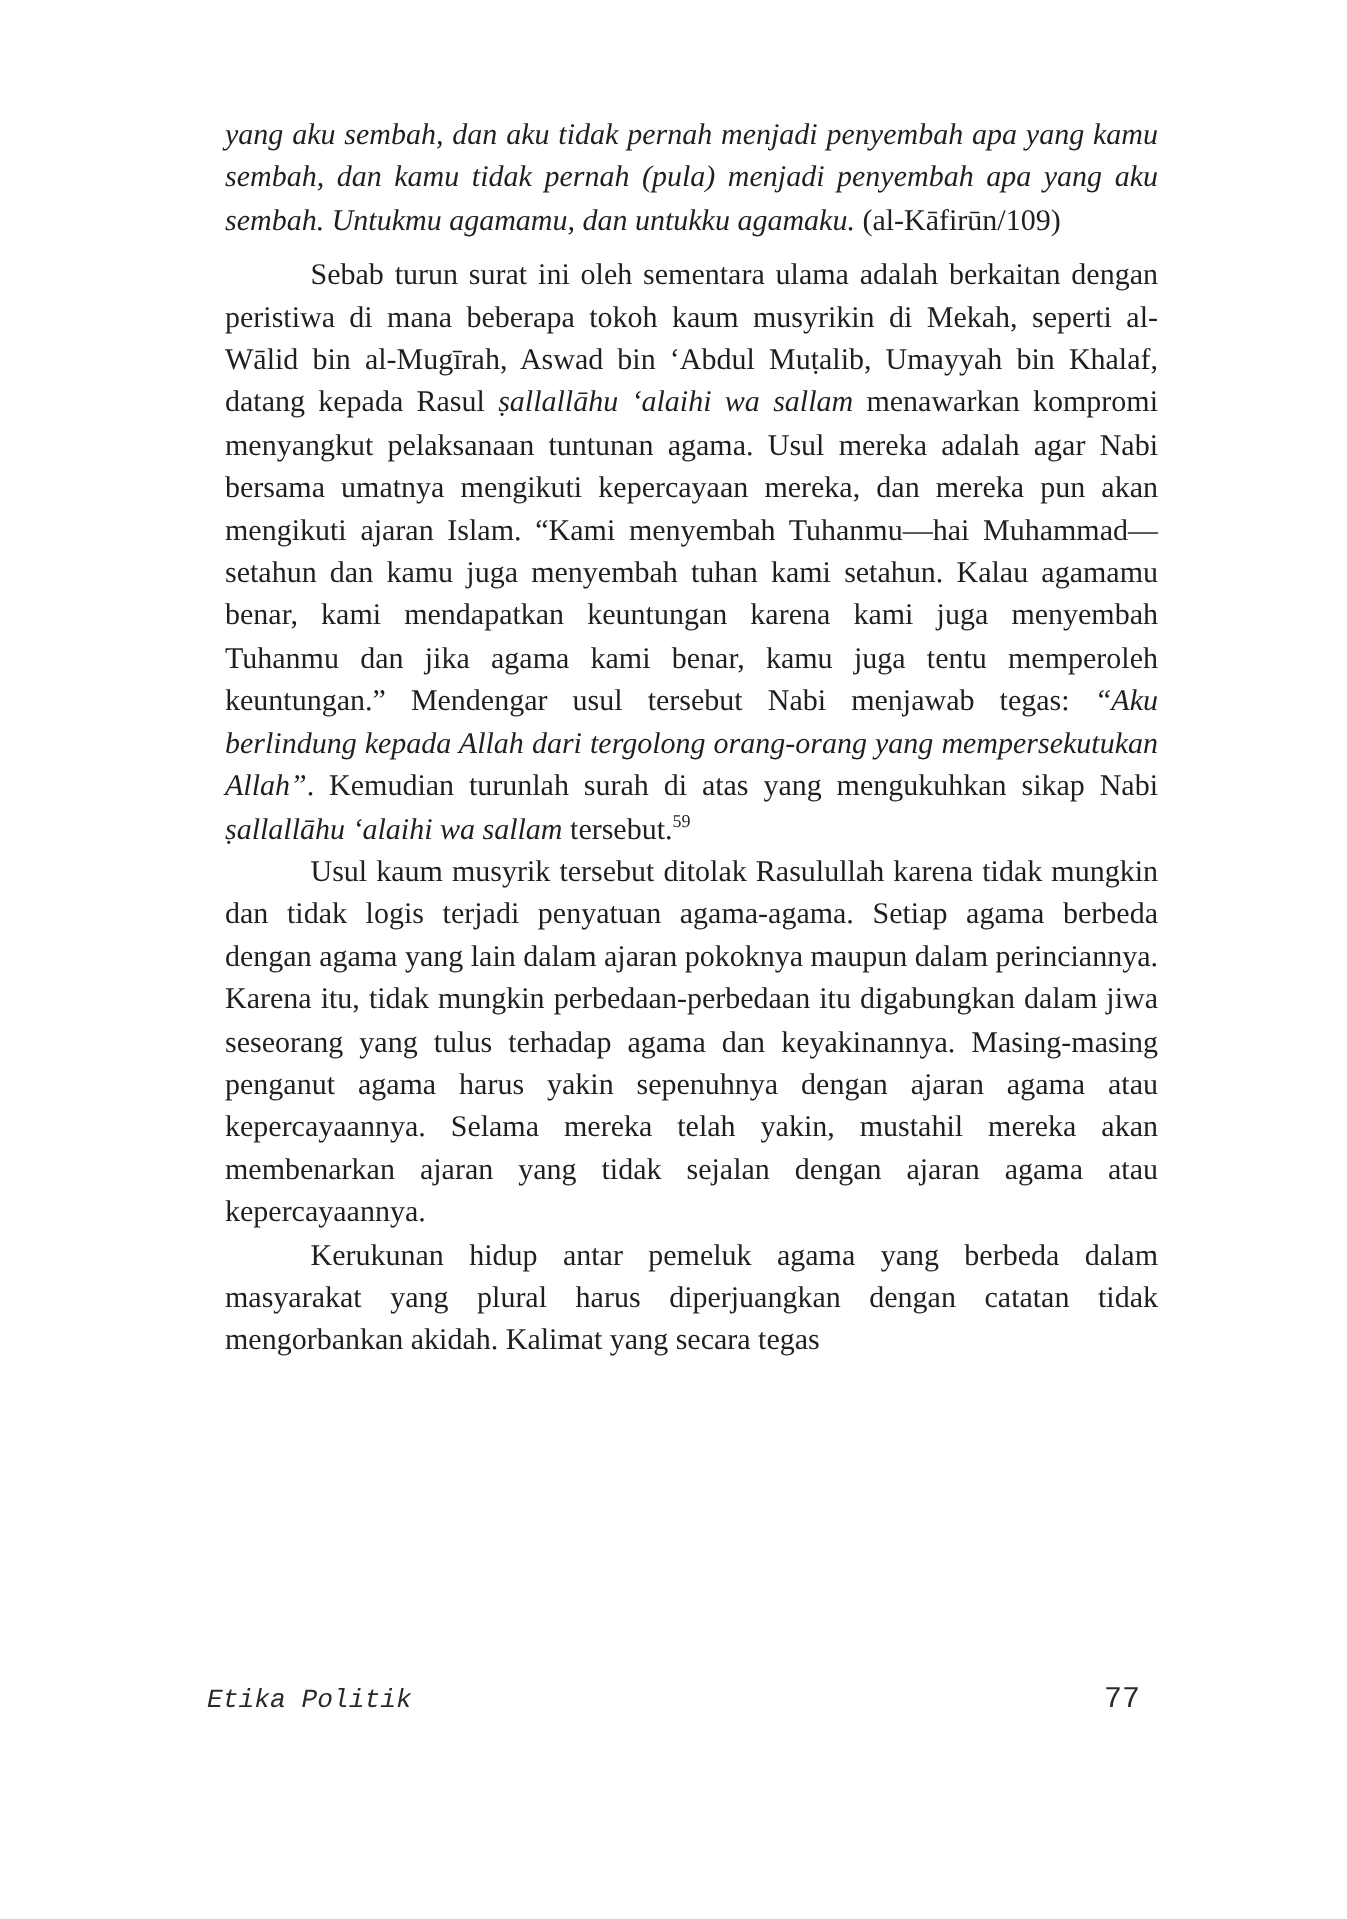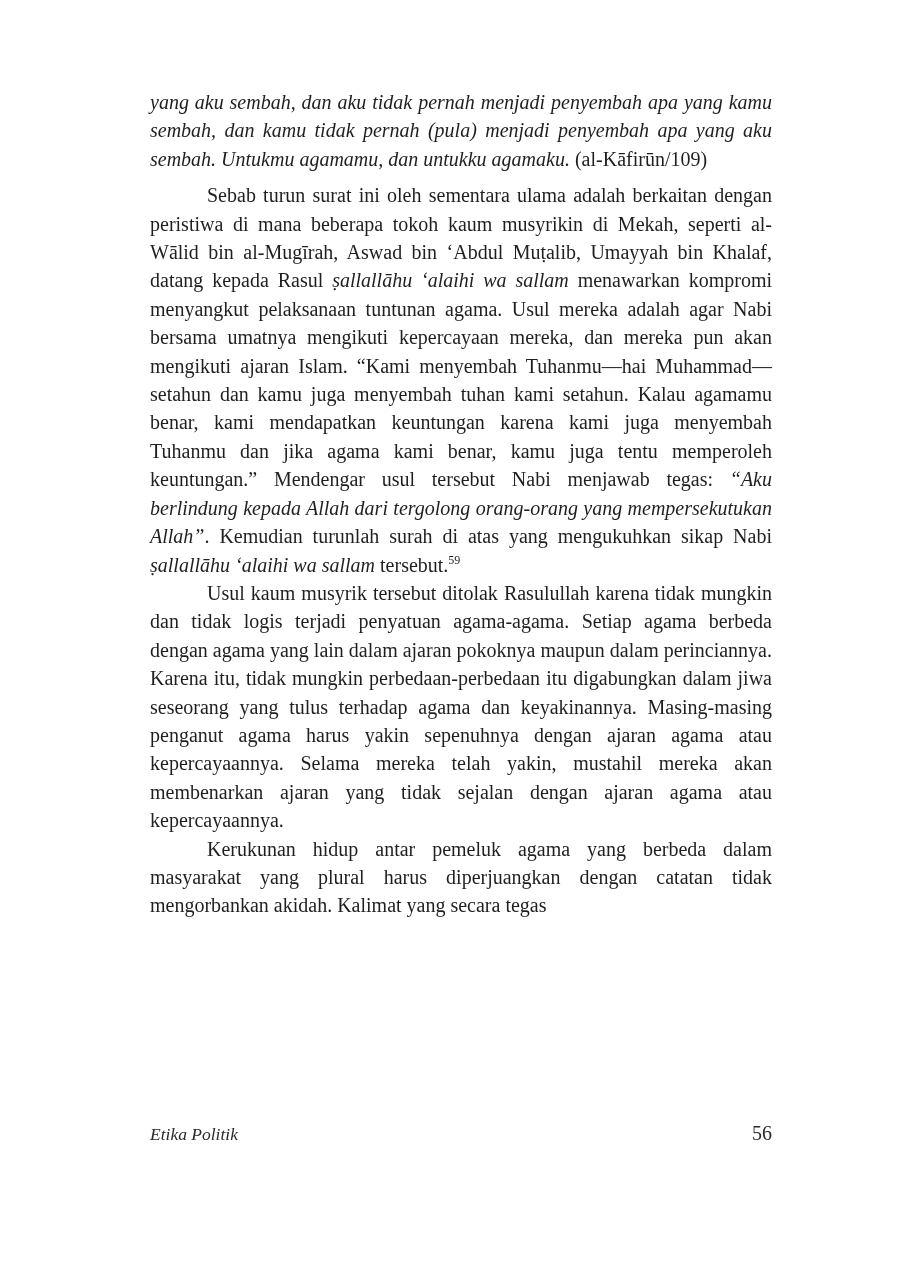--- a/index.html
+++ b/index.html
@@ -12,21 +12,21 @@
     width: 898px;
     height: 1279px;
     background: #ffffff;
     overflow: hidden;
     font-family: "Liberation Serif", "DejaVu Serif", serif;
     color: #1f1f1f;
   }
   .text-block {
     position: absolute;
     left: 150px;
-    top: 88px;
+    top: 76px;
     width: 622px;
     font-size: 20px;
     line-height: 28.4px;
     text-align: justify;
   }
   .para {
     margin: 0;
     padding: 0;
   }
   .para.quote {
@@ -39,26 +39,27 @@
     font-style: italic;
   }
   sup {
     font-size: 12px;
     line-height: 0;
     vertical-align: super;
     margin-top: 18px;
   }
   .footer {
     position: absolute;
-    left: 150px;
+    left: 138px;
     top: 1122px;
     width: 622px;
     display: flex;
     justify-content: space-between;
     align-items: baseline;
+    font-family: Liberation Mono, monospace;
   }
   .footer-title {
     font-style: italic;
     font-size: 17.5px;
     color: #2a2a2a;
   }
   .footer-page {
     font-size: 20px;
     color: #2a2a2a;
   }
@@ -68,15 +69,15 @@
 
 <div class="page">
   <div class="text-block">
       <p class="para quote"><span class="it">yang aku sembah, dan aku tidak pernah menjadi penyembah apa yang kamu sembah, dan kamu tidak pernah (pula) menjadi penyembah apa yang aku sembah. Untukmu agamamu, dan untukku agamaku.</span><span> (al-Kāfirūn/109)</span></p>
       <p class="para indent"><span>Sebab turun surat ini oleh sementara ulama adalah berkaitan dengan peristiwa di mana beberapa tokoh kaum musyrikin di Mekah, seperti al-Wālid bin al-Mugīrah, Aswad bin ‘Abdul Muṭalib, Umayyah bin Khalaf, datang kepada Rasul </span><span class="it">ṣallallāhu ‘alaihi wa sallam</span><span> menawarkan kompromi menyangkut pelaksanaan tuntunan agama. Usul mereka adalah agar Nabi bersama umatnya mengikuti kepercayaan mereka, dan mereka pun akan mengikuti ajaran Islam. “Kami menyembah Tuhanmu—hai Muhammad—setahun dan kamu juga menyembah tuhan kami setahun. Kalau agamamu benar, kami mendapatkan keuntungan karena kami juga menyembah Tuhanmu dan jika agama kami benar, kamu juga tentu memperoleh keuntungan.” Mendengar usul tersebut Nabi menjawab tegas: </span><span class="it">“Aku berlindung kepada Allah dari tergolong orang-orang yang mempersekutukan Allah”</span><span>. Kemudian turunlah surah di atas yang mengukuhkan sikap Nabi </span><span class="it">ṣallallāhu ‘alaihi wa sallam</span><span> tersebut.</span><sup>59</sup></p>
       <p class="para indent"><span>Usul kaum musyrik tersebut ditolak Rasulullah karena tidak mungkin dan tidak logis terjadi penyatuan agama-agama. Setiap agama berbeda dengan agama yang lain dalam ajaran pokoknya maupun dalam perinciannya. Karena itu, tidak mungkin perbedaan-perbedaan itu digabungkan dalam jiwa seseorang yang tulus terhadap agama dan keyakinannya. Masing-masing penganut agama harus yakin sepenuhnya dengan ajaran agama atau kepercayaannya. Selama mereka telah yakin, mustahil mereka akan membenarkan ajaran yang tidak sejalan dengan ajaran agama atau kepercayaannya.</span></p>
       <p class="para indent"><span>Kerukunan hidup antar pemeluk agama yang berbeda dalam masyarakat yang plural harus diperjuangkan dengan catatan tidak mengorbankan akidah. Kalimat yang secara tegas</span></p>
     </div>
   <div class="footer">
     <span class="footer-title">Etika Politik</span>
-    <span class="footer-page">56</span>
+    <span class="footer-page">77</span>
   </div>
 </div>
 
 </body></html>

